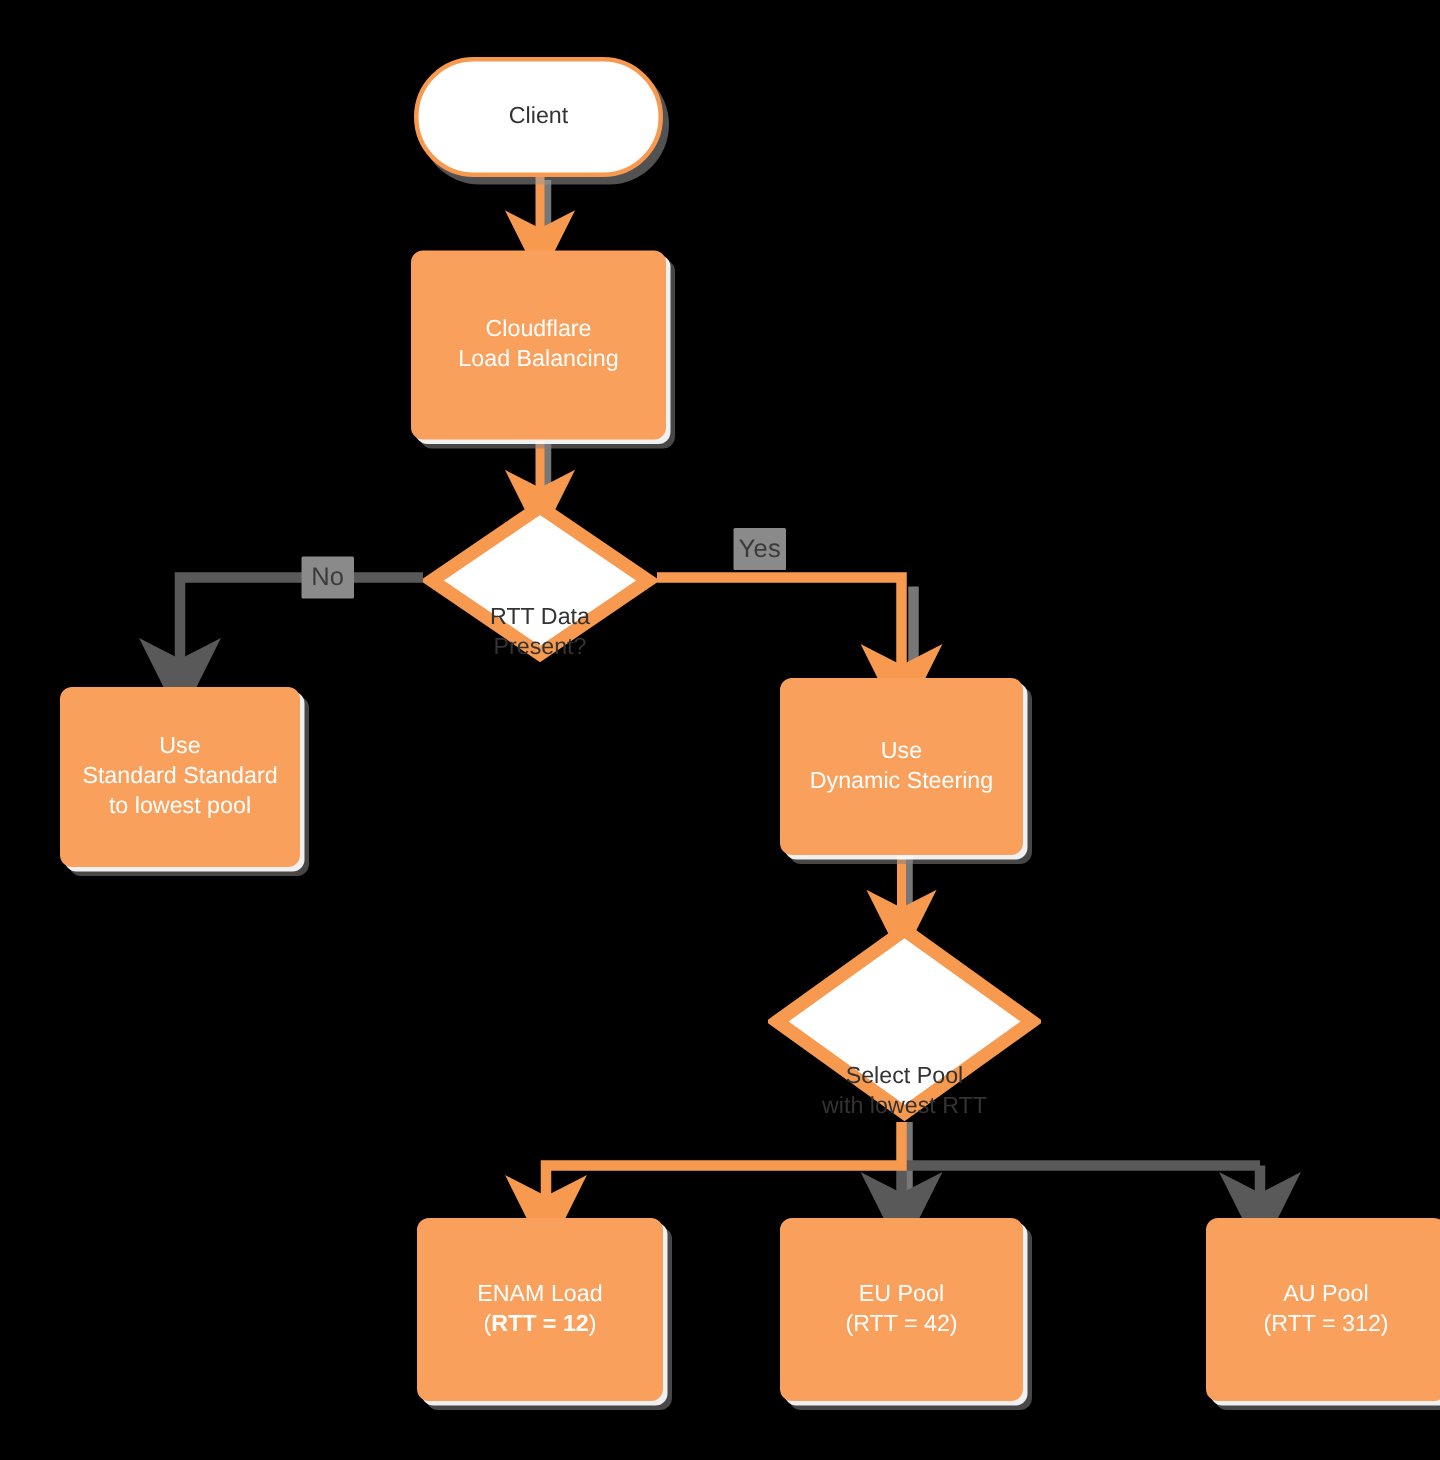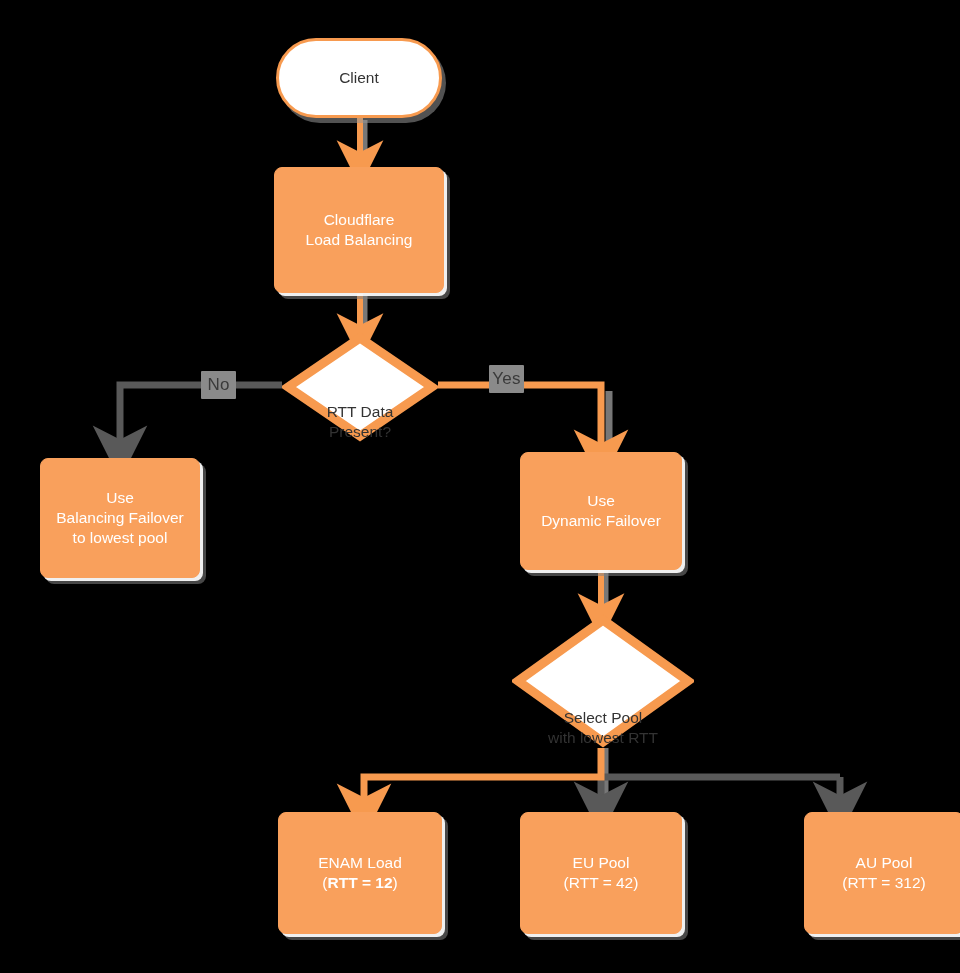--- a/index.html
+++ b/index.html
@@ -144,21 +144,21 @@
 
     
     <path d="M840,777 L840,808" stroke="#595959" stroke-width="7" fill="none" marker-end="url(#arrow-grey)"></path>
 
     
     <path d="M601,748 L601,777 L364,777 L364,810" stroke="#F79A4F" stroke-width="7" fill="none" stroke-linejoin="miter" marker-end="url(#arrow-orange)"></path>
   </svg>
 
   <div class="edge-label" style="left:201px; top:371px; width:35px; height:28px;">No</div>
 
-  <div class="edge-label" style="left:489px; top:365px; width:35px; height:28px;">Yes</div>
+  <div class="edge-label" style="left:489px; top:352px; width:35px; height:28px;">Yes</div>
 
   <div class="node term" style="left:276px; top:38px; width:166px; height:80px;">
     <span class="nowrap">Client</span>
   </div>
 
   <div class="node proc" style="left:274px; top:167px; width:170px; height:126px;">
     <div>
       <div class="nowrap">Cloudflare</div>
       <div class="nowrap">Load Balancing</div>
     </div>
@@ -170,29 +170,29 @@
     </svg>
     <div class="dlabel">
       <div>RTT Data</div>
       <div>Present?</div>
     </div>
   </div>
 
   <div class="node proc" style="left:40px; top:458px; width:160px; height:120px;">
     <div>
       <div class="nowrap">Use</div>
-      <div class="nowrap">Balancing Failover</div>
+      <div class="nowrap">Standard Standard</div>
       <div class="nowrap">to lowest pool</div>
     </div>
   </div>
 
   <div class="node proc" style="left:520px; top:452px; width:162px; height:118px;">
     <div>
       <div class="nowrap">Use</div>
-      <div class="nowrap">Dynamic Failover</div>
+      <div class="nowrap">Dynamic Steering</div>
     </div>
   </div>
 
   <div class="decision" style="left:512px; top:614px; width:182px; height:134px;">
     <svg class="dia" viewBox="0 0 182 134" preserveAspectRatio="none">
       <polygon points="91,6 176,67 91,128 6,67" fill="#FFFFFF" stroke="#F79A4F" stroke-width="9"></polygon>
     </svg>
     <div class="dlabel">
       <div>Select Pool</div>
       <div>with lowest RTT</div>

